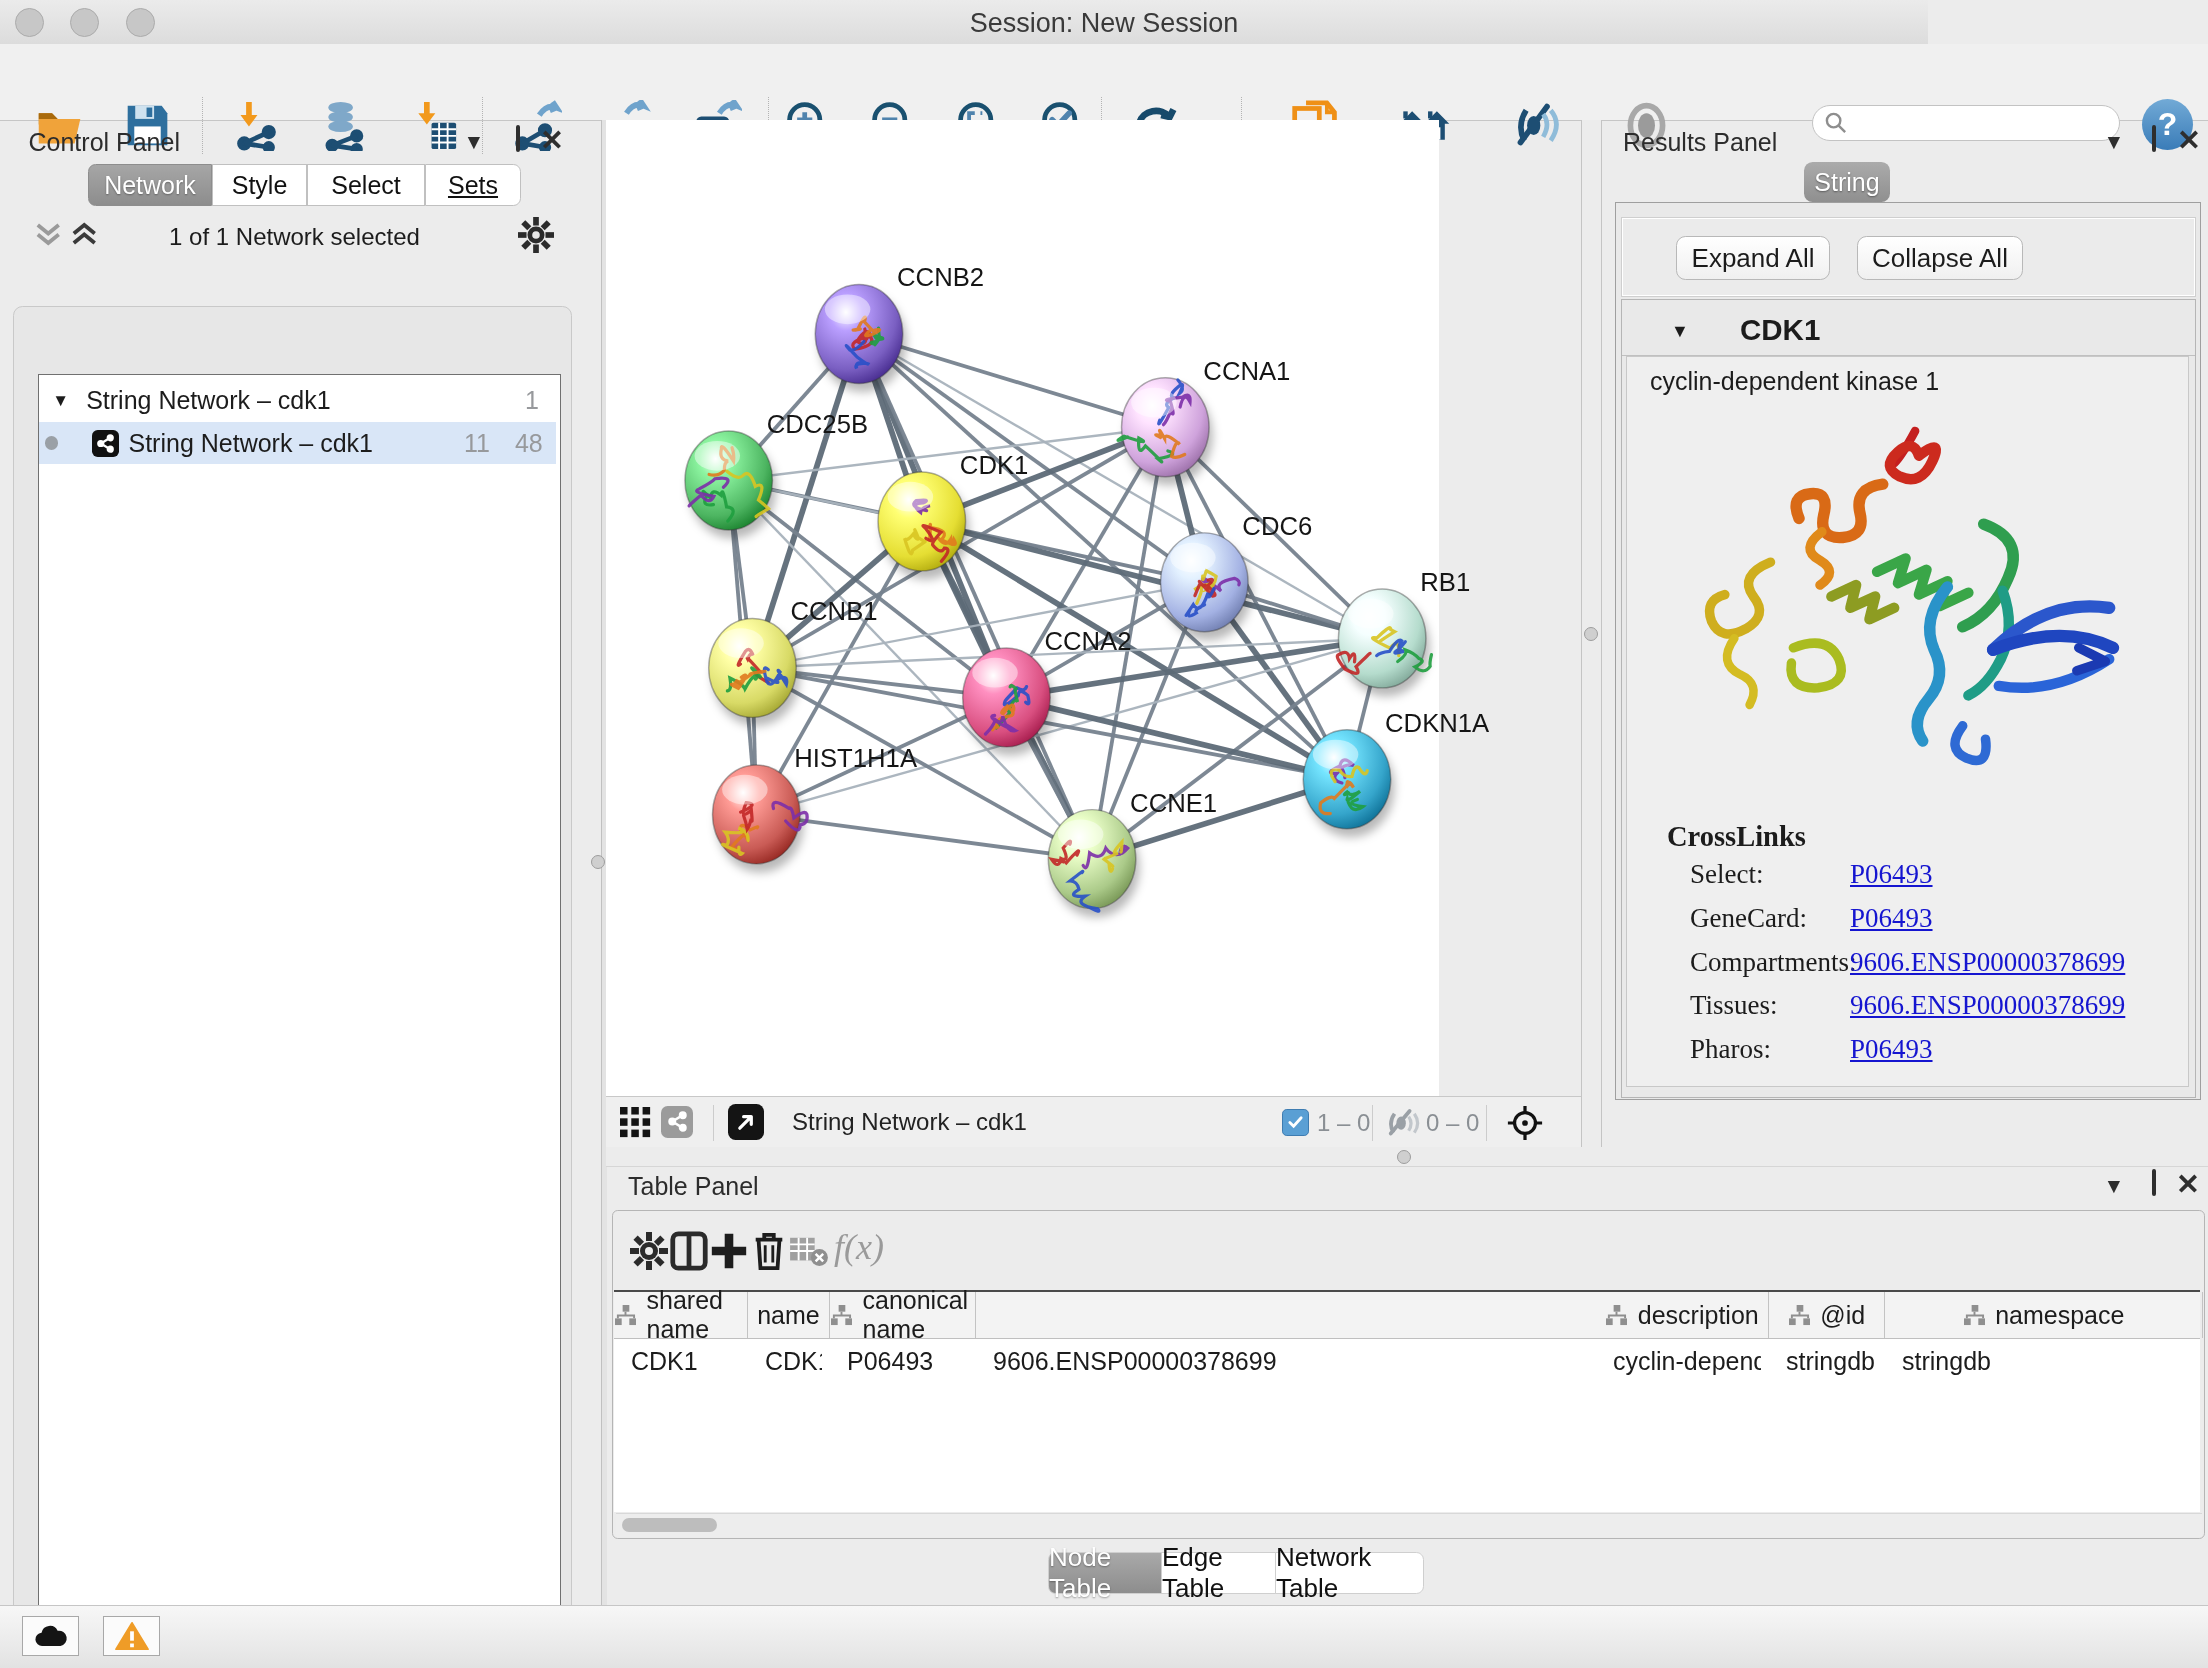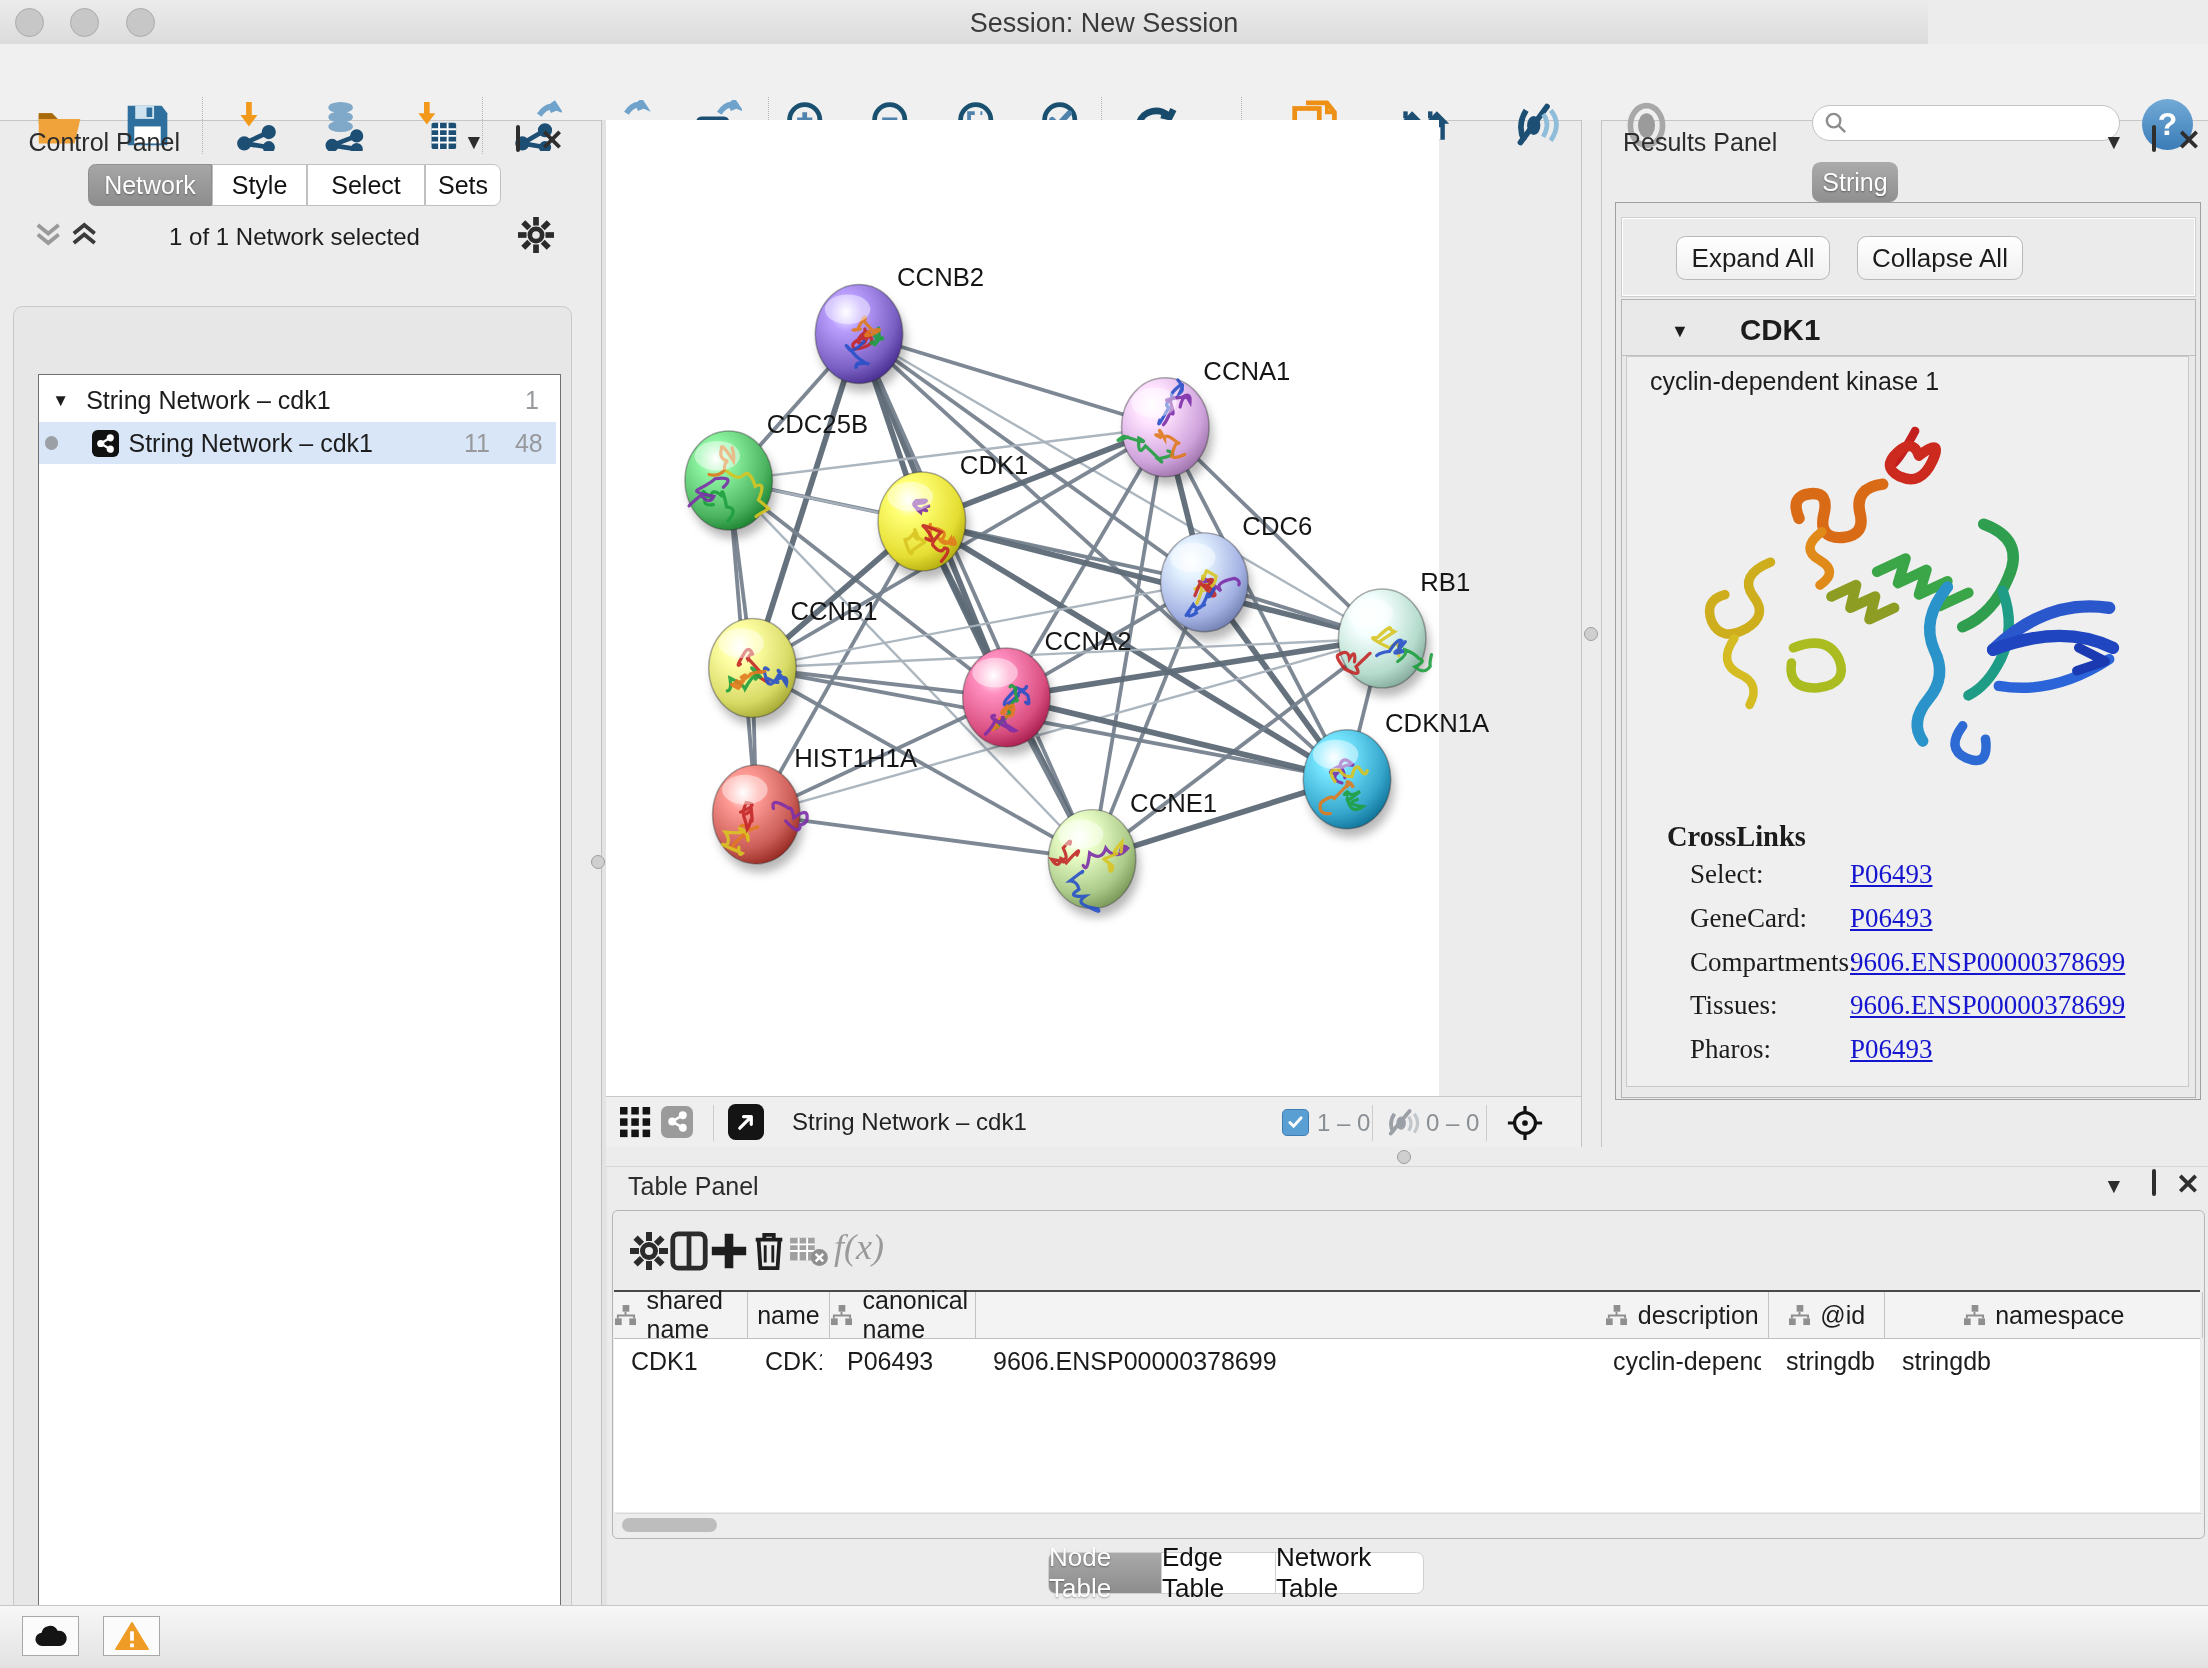--- a/index.html
+++ b/index.html
@@ -53,21 +53,21 @@
   .rsboxA{left:1621px;top:217px;width:573px;height:78px;background:#ebebeb;
           border:1.9px solid #cfcfcf;box-shadow:inset 0 0 0 1px #fff;}
   .rsbtn{top:236px;height:42px;background:linear-gradient(#ffffff,#f0f0f0);border:1.9px solid #b8b8b8;
          border-radius:9.5px;font-size:26px;display:flex;align-items:center;justify-content:center;}
   .rsboxB{left:1621px;top:299px;width:573px;height:797px;background:#e9e9e9;border:1px solid #b5b5b5;}
   .rsinner{left:1626px;top:356px;width:561px;height:729px;background:#efefef;border:1px solid #c8c8c8;}
   .serif{font-family:"Liberation Serif", serif;}
   .xlink{color:#1515d0;text-decoration:underline;}
   .stringtab{left:1804px;top:162px;width:86px;height:40px;border-radius:8.6px;
      background:linear-gradient(#ababab,#8f8f8f);color:#fff;font-size:25px;
-     display:flex;align-items:center;justify-content:center;text-shadow:0 1px 1.9px rgba(0,0,0,.4);margin-left:8px;}
+     display:flex;align-items:center;justify-content:center;text-shadow:0 1px 1.9px rgba(0,0,0,.4);}
   
   .tpbox{left:612px;top:1210px;width:1591px;height:327px;background:#ececec;border:1px solid #b5b5b5;border-radius:5.7px;}
   .tphead{left:614px;top:1290px;width:1586px;height:46px;background:#f3f3f3;
           border-top:2.9px solid #4a4a4a;border-bottom:1px solid #bfbfbf;}
   .tpbody{left:614px;top:1339px;width:1586px;height:173px;background:#fff;}
   .hcell{position:absolute;top:0;height:46px;display:flex;align-items:center;justify-content:center;
          font-size:25px;border-right:1px solid #c3c3c3;box-sizing:border-box;gap:9.5px;}
   .ccell{position:absolute;top:7.6px;font-size:25px;white-space:nowrap;overflow:hidden;}
   .scrolltrack{left:614px;top:1512px;width:1586px;height:23px;background:#ededed;border-top:1px solid #d8d8d8;}
   .scrollthumb{left:5.7px;top:3.8px;width:95px;height:14.3px;background:#bdbdbd;border-radius:7.6px;}
@@ -274,21 +274,21 @@
       <span>?</span>
     </div>
   </div>
 
   <div class="abs" style="left:0;top:120px;width:601px;height:1486px;">
     <span class="abs panelhead" style="left:28.5px;top:7.6px;">Control Panel</span>
     <span class="abs pctl" style="left:458px;top:7.6px;">▼</span>
     <span class="abs pctl" style="left:502px;top:4.8px;"><span class="floatbox"></span></span>
     <span class="abs pctl closex" style="left:536px;top:7.6px;">✕</span>
 
-    <div class="abs" id="cp-tabs" style="left:88px;top:44px;height:38px;"><span class="tab sel" style="width: 124px; border-radius: 7.6px 0px 0px 7.6px;">Network</span><span class="tab" style="width: 95px;">Style</span><span class="tab" style="width: 118px;">Select</span><span class="tab" style="width: 76px; border-radius: 0px 7.6px 7.6px 0px;">Sets</span></div>
+    <div class="abs" id="cp-tabs" style="left:88px;top:44px;height:38px;"><span class="tab sel" style="width: 124px; border-radius: 7.6px 0px 0px 7.6px;">Network</span><span class="tab" style="width: 95px;">Style</span><span class="tab" style="width: 118px;">Select</span><span class="tab" style="width: 96px; border-radius: 0px 7.6px 7.6px 0px; text-decoration: underline;">Sets</span></div>
     <div class="abs cpbox"></div>
 
     <svg class="abs" style="left:34px;top:101px;" width="28.5" height="27" viewBox="0 0 30 28">
         <g stroke="#9a9a9a" stroke-width="4" fill="none">
           <path d="M4 4 l11 9 11 -9 M4 14 l11 9 11 -9"></path>
         </g>
       </svg>
     <svg class="abs" style="left:70px;top:101px;" width="28.5" height="27" viewBox="0 0 30 28">
         <g stroke="#3a3a3a" stroke-width="4" fill="none">
           <path d="M4 13 l11 -9 11 9 M4 23 l11 -9 11 9"></path>

